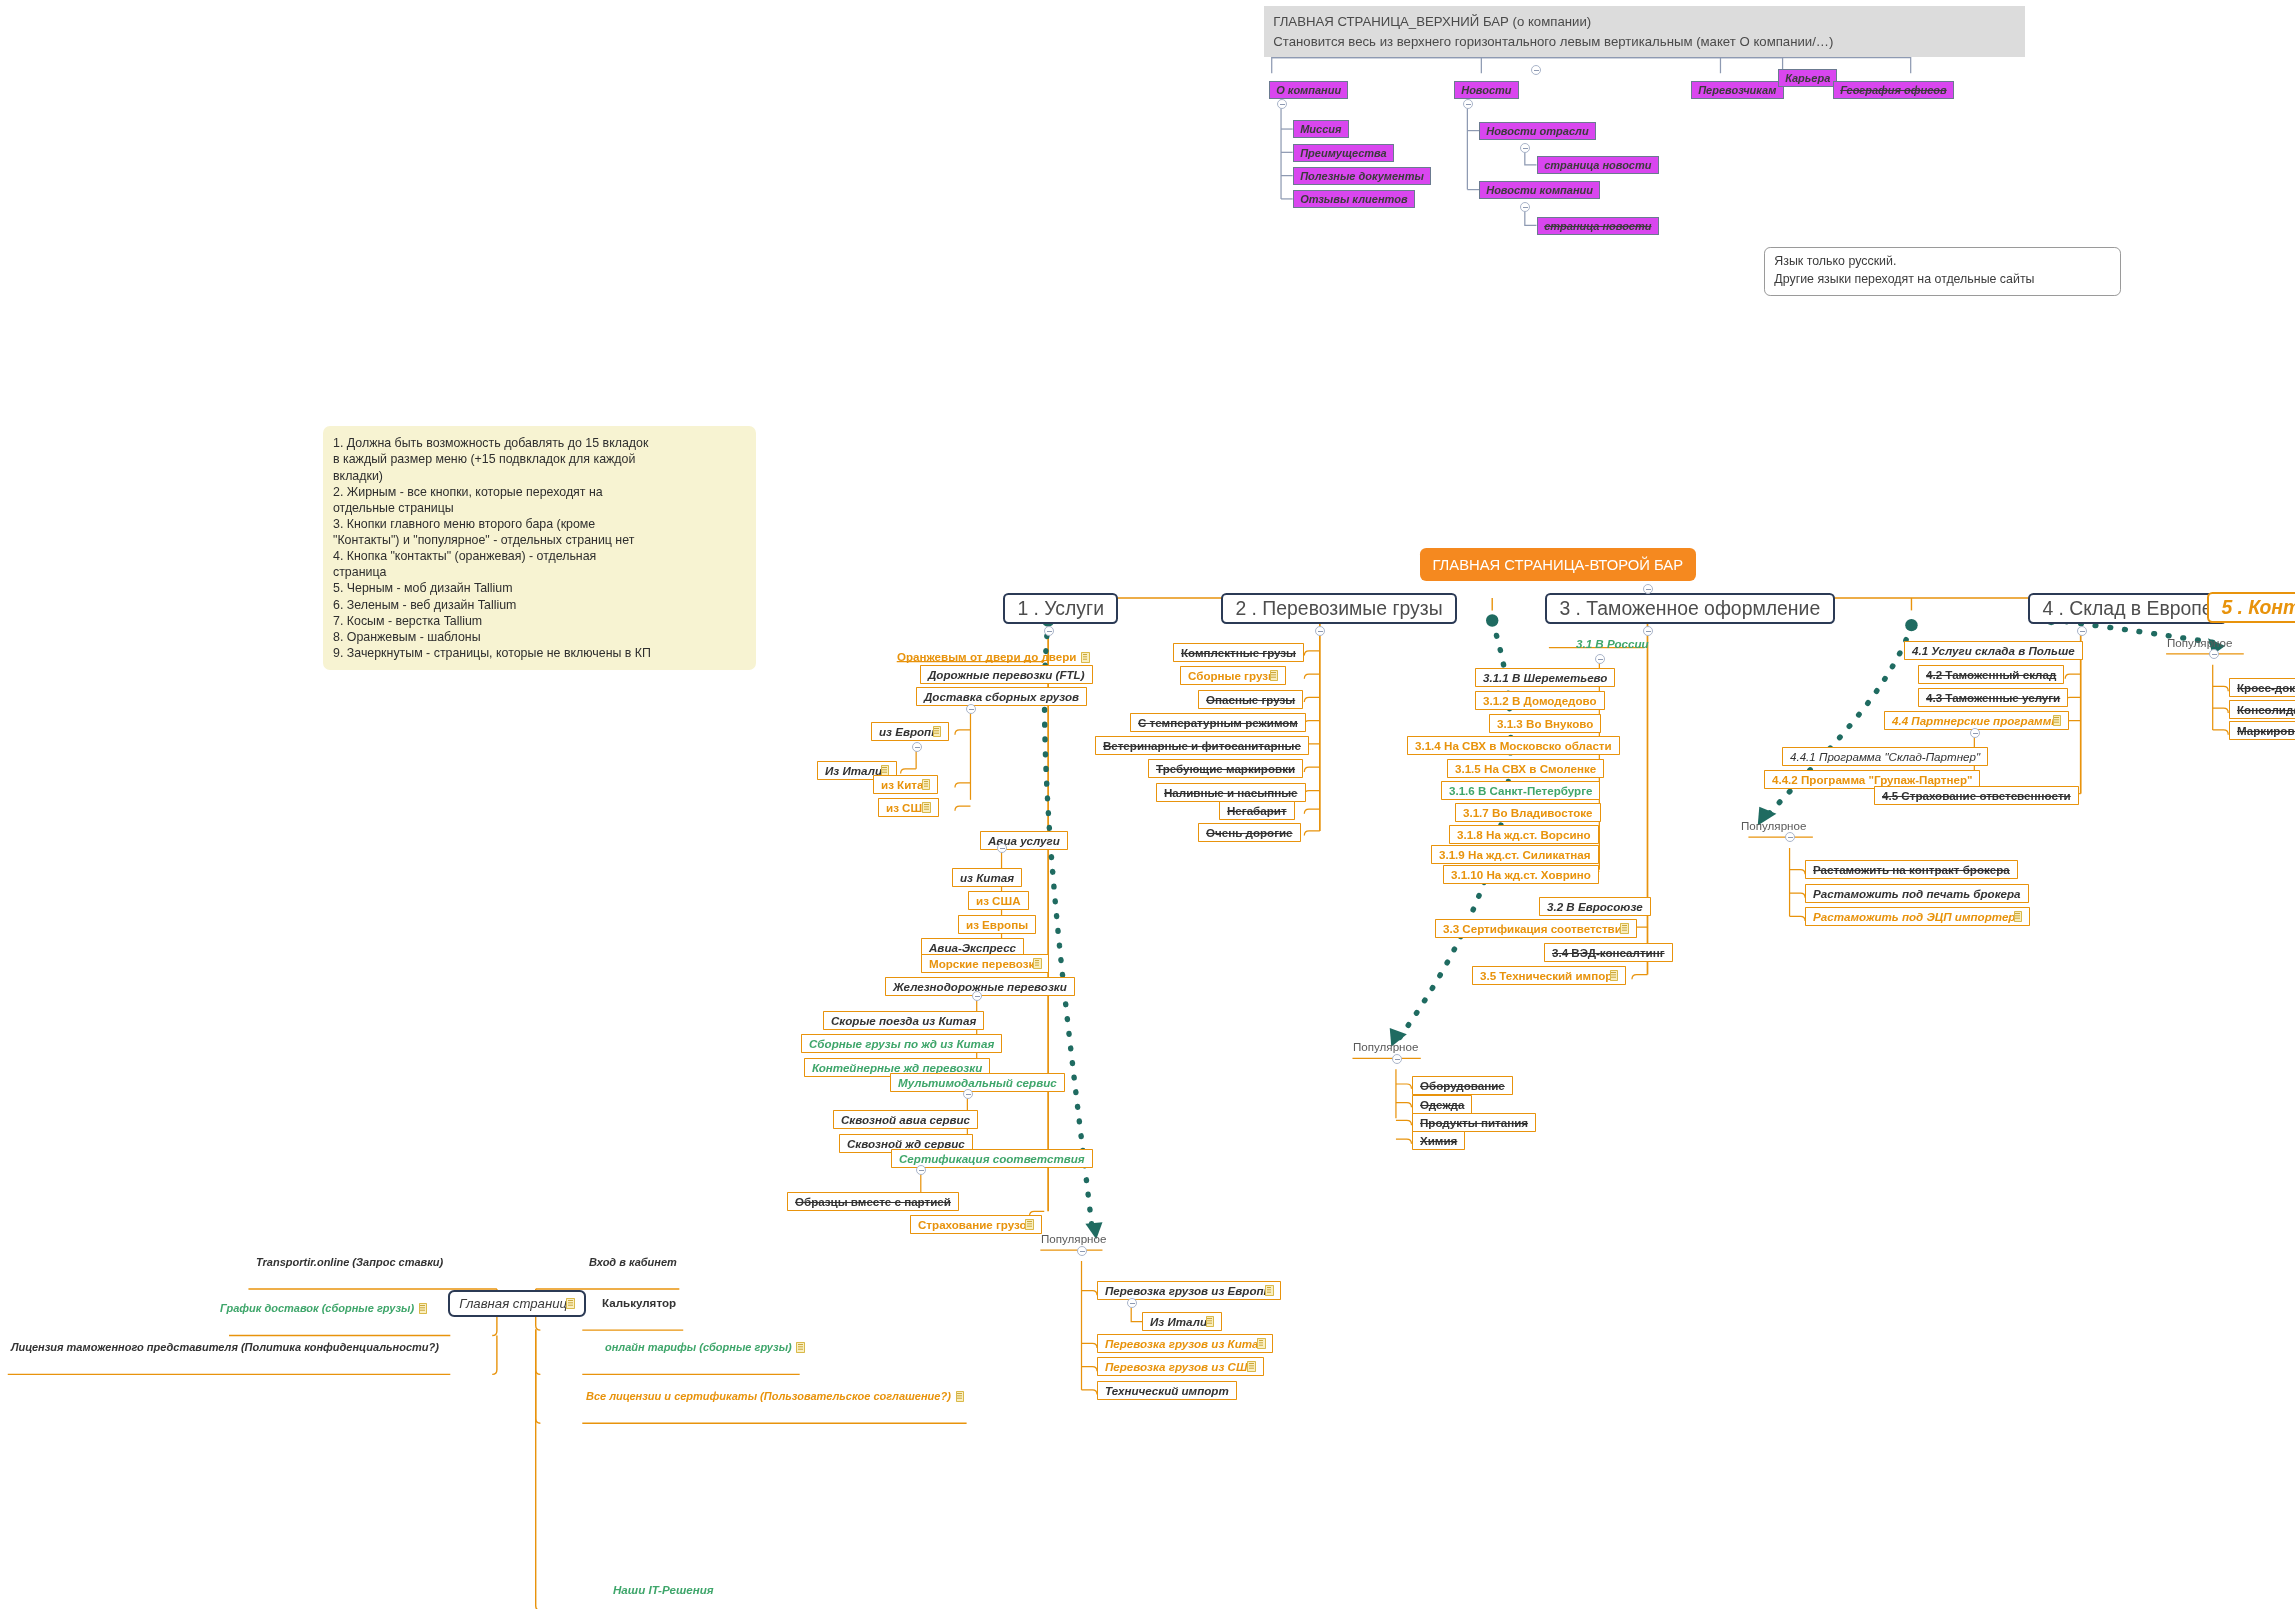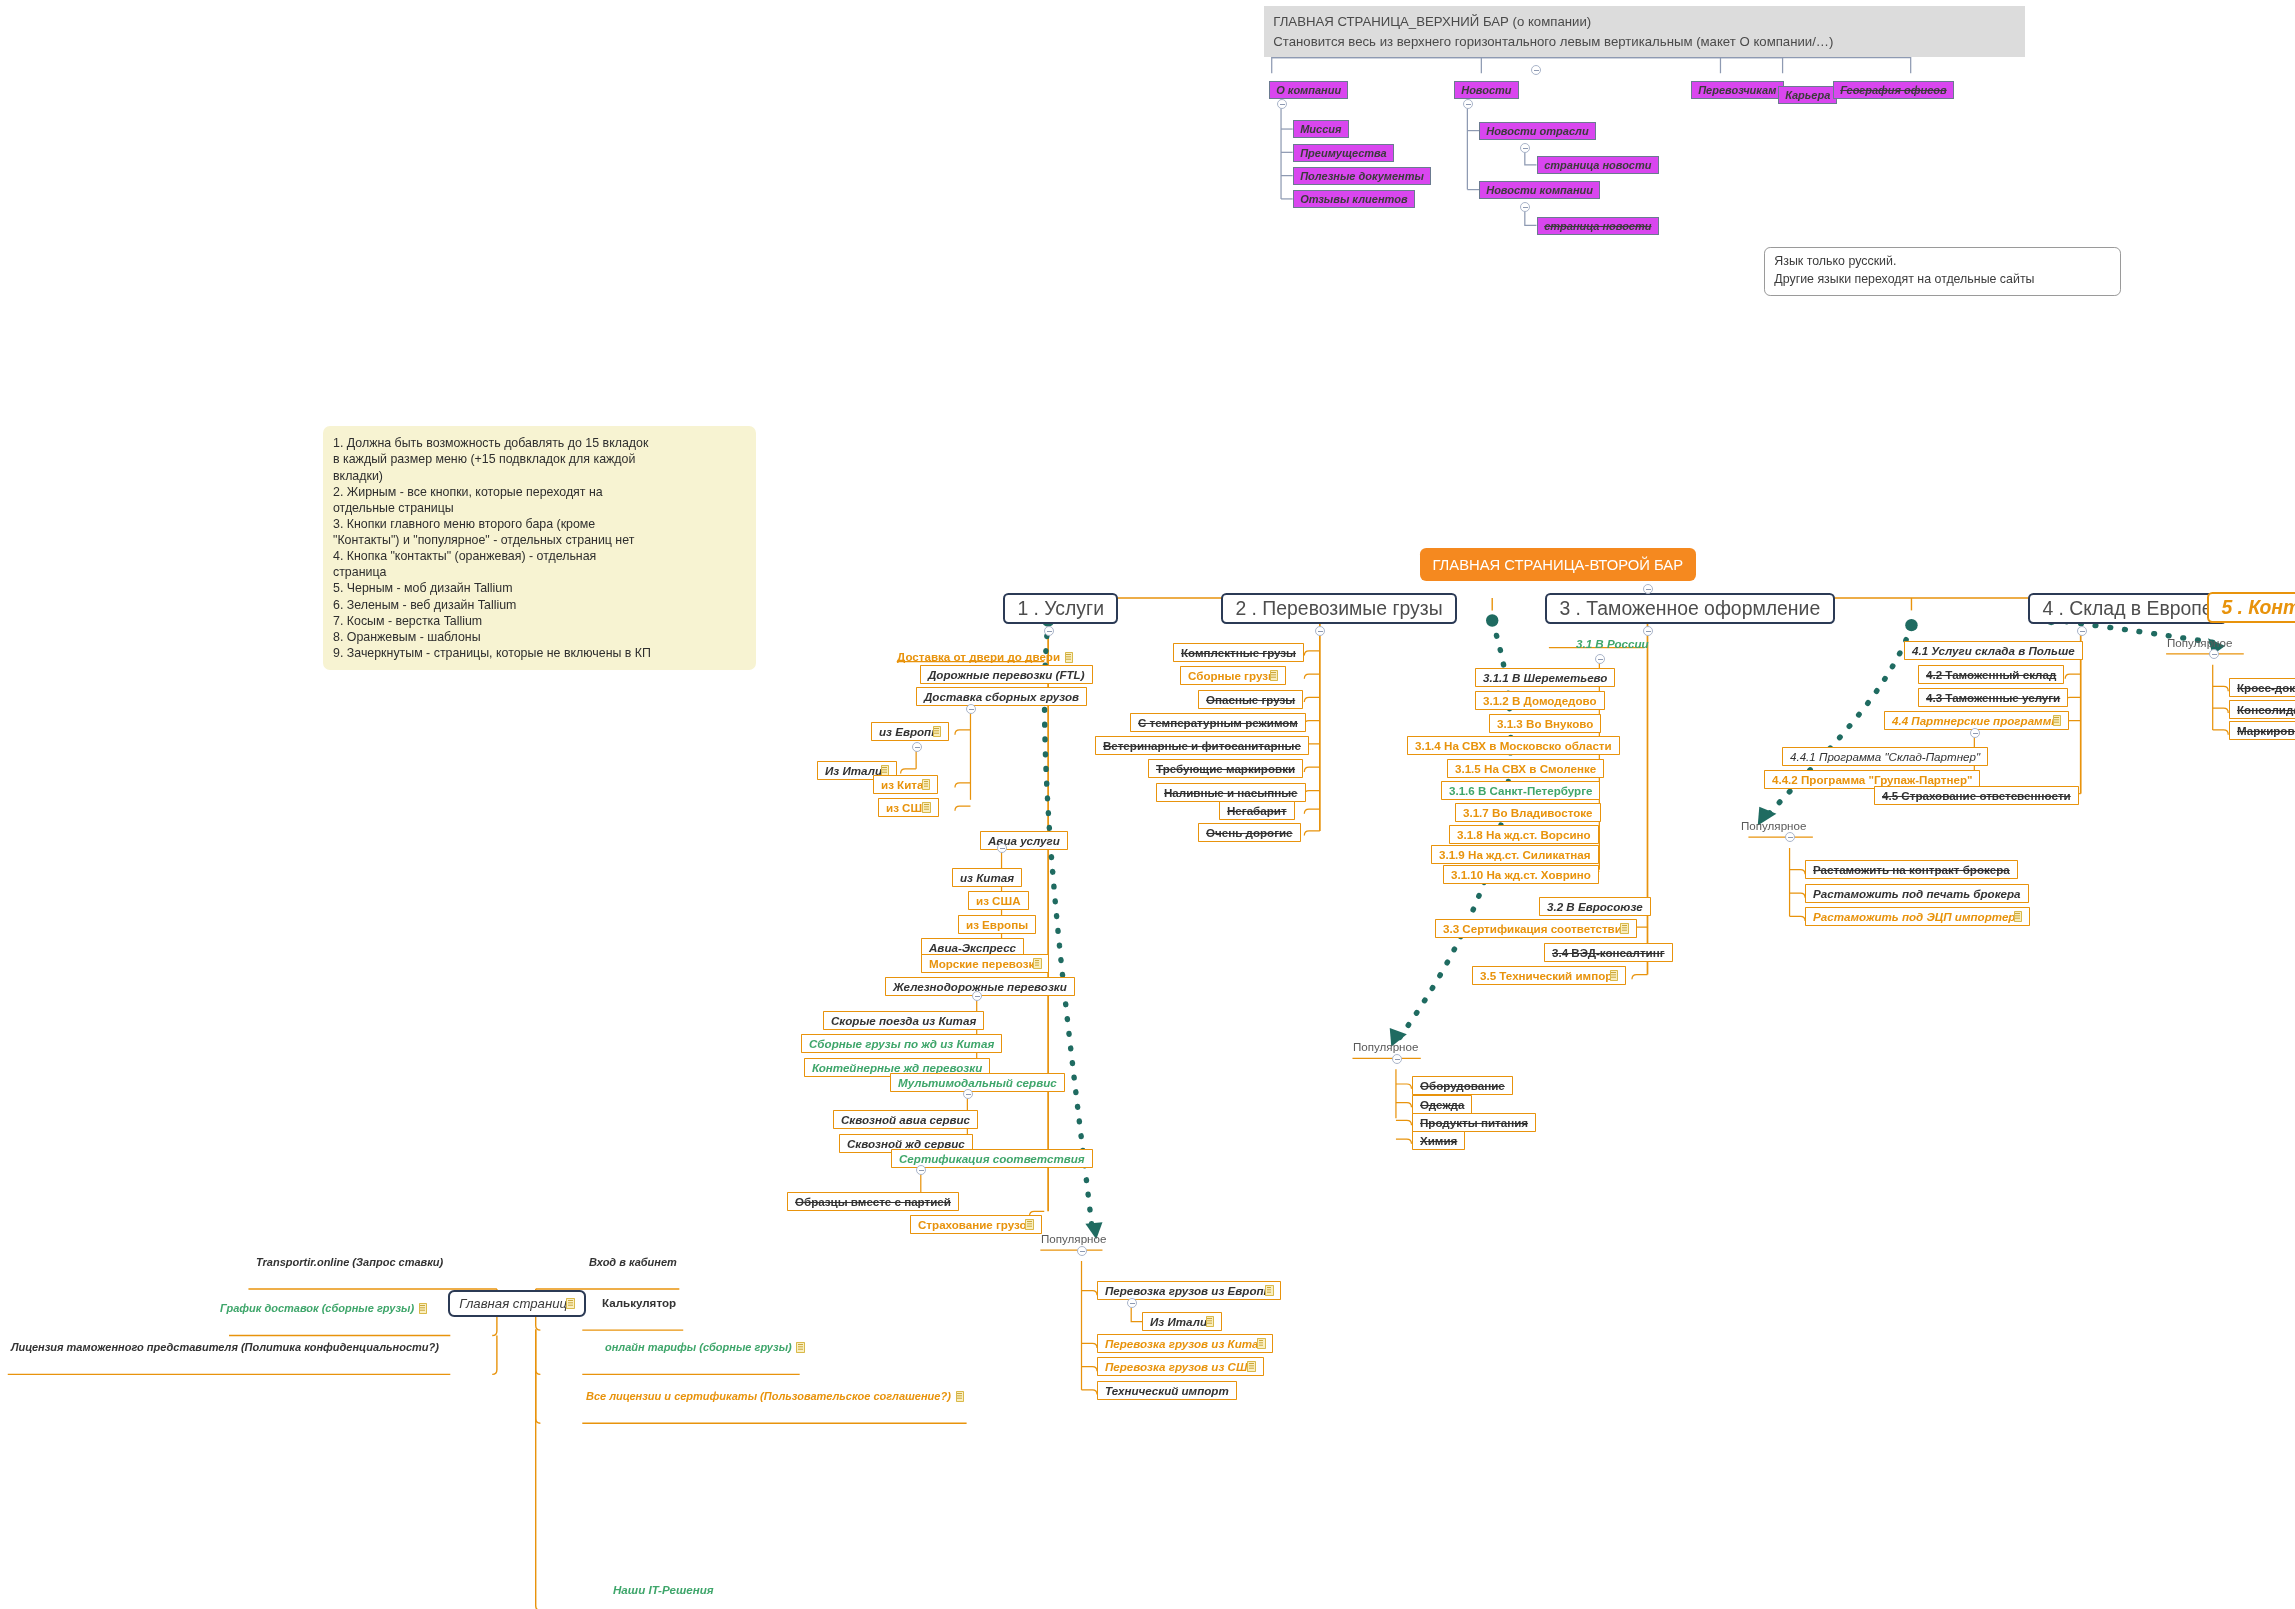--- a/index.html
+++ b/index.html
@@ -286,21 +286,21 @@
 
   <div class="node" style="left:1269px;top:81px;">
     <span class="nb plain t-grey">О компании</span>
   </div>
   <div class="node" style="left:1454px;top:81px;">
     <span class="nb plain t-grey">Новости</span>
   </div>
   <div class="node" style="left:1691px;top:81px;">
     <span class="nb plain t-grey">Перевозчикам</span>
   </div>
-  <div class="node" style="left:1778px;top:86px;">
+  <div class="node" style="left:1778px;top:69px;">
     <span class="nb plain t-grey">Карьера</span>
   </div>
   <div class="node" style="left:1833px;top:81px;">
     <span class="nb plain t-grey strike">География офисов</span>
   </div>
 
   <div class="node" style="left:1293px;top:120px;">
     <span class="nb plain t-grey">Миссия</span>
   </div>
   <div class="node" style="left:1293px;top:144px;">
@@ -352,21 +352,21 @@
     <span class="nb orangebox">5 .  Контакты</span>
   </div>
 
   <div class="minus" style="left:1044px;top:626px;"></div>
   <div class="minus" style="left:1315px;top:626px;"></div>
   <div class="minus" style="left:1643px;top:626px;"></div>
   <div class="minus" style="left:2077px;top:626px;"></div>
   <div class="minus" style="left:1643px;top:584px;"></div>
 
   <div class="flab t-orange b" style="left:897px;top:651px;">
-    <span>Доставка от двери до двери</span><span class="doc"></span>
+    <span>Оранжевым от двери до двери</span><span class="doc"></span>
   </div>
   <div class="node" style="left:920px;top:665px;">
     <span class="nb t-black bi">Дорожные перевозки (FTL)</span>
   </div>
   <div class="node" style="left:916px;top:687px;">
     <span class="nb t-black bi">Доставка сборных грузов</span>
   </div>
   <div class="minus" style="left:966px;top:704px;"></div>
   <div class="node" style="left:871px;top:722px;">
     <span class="nb t-black bi">из Европы</span>

